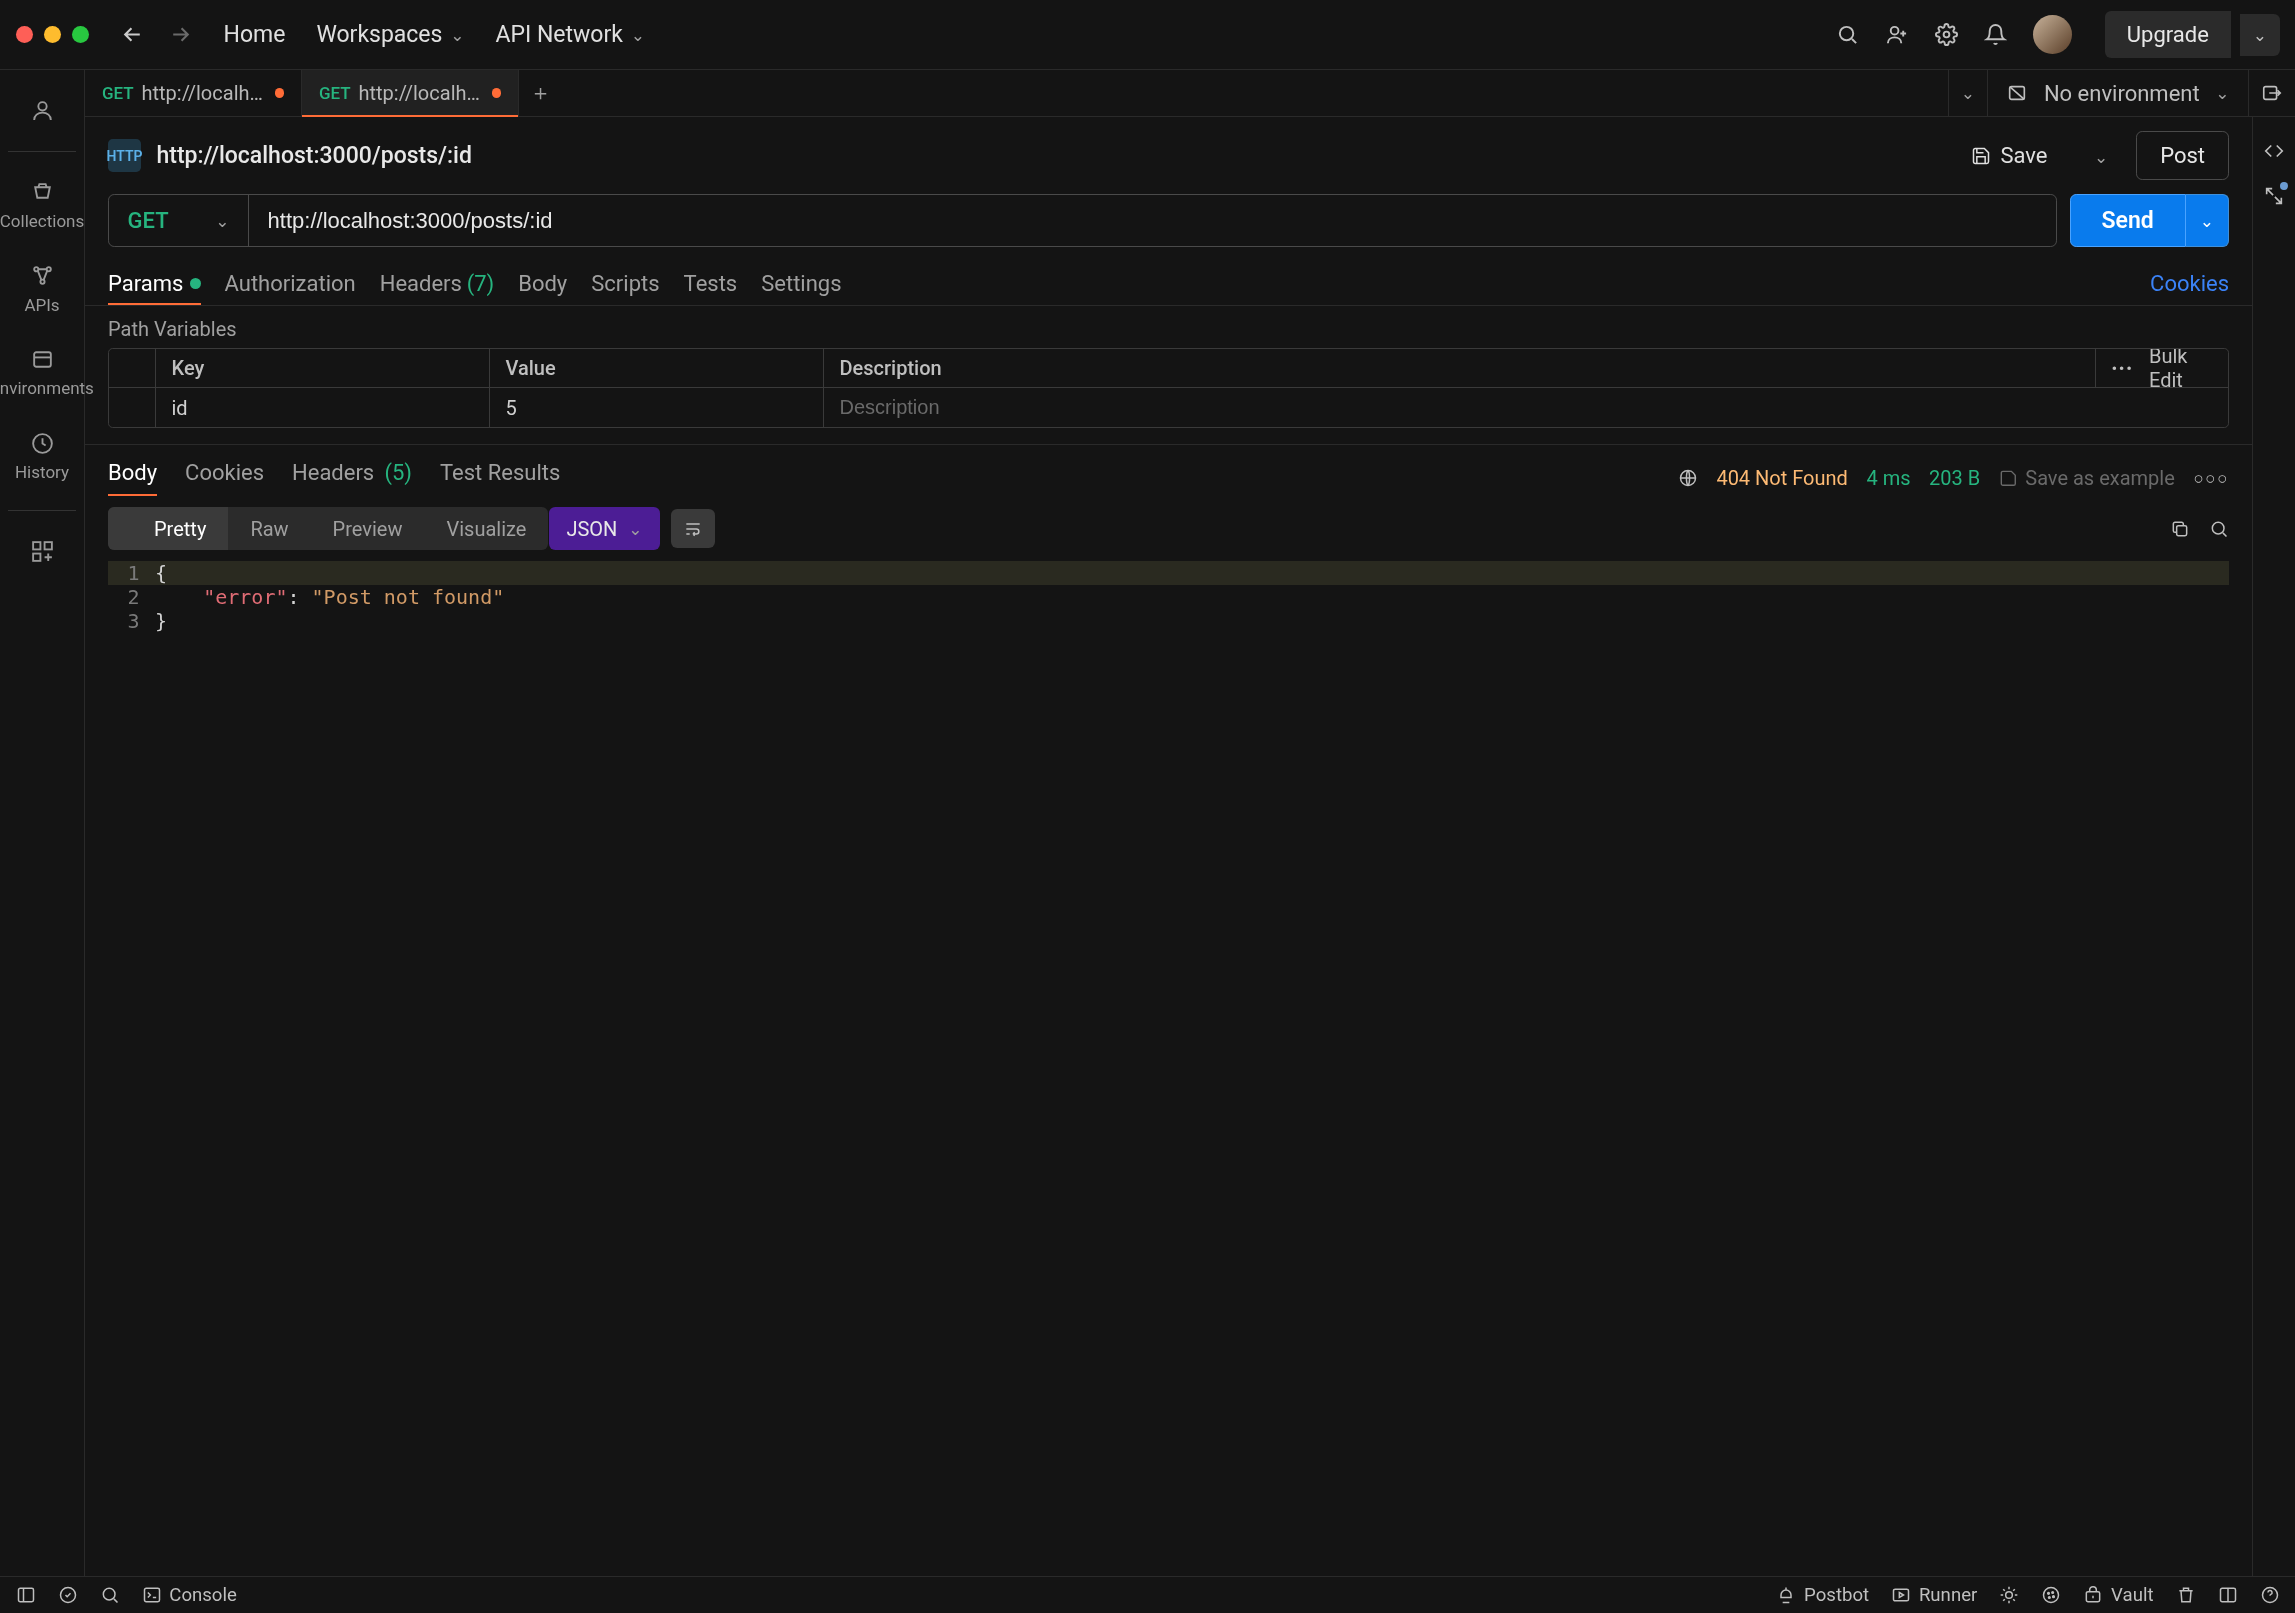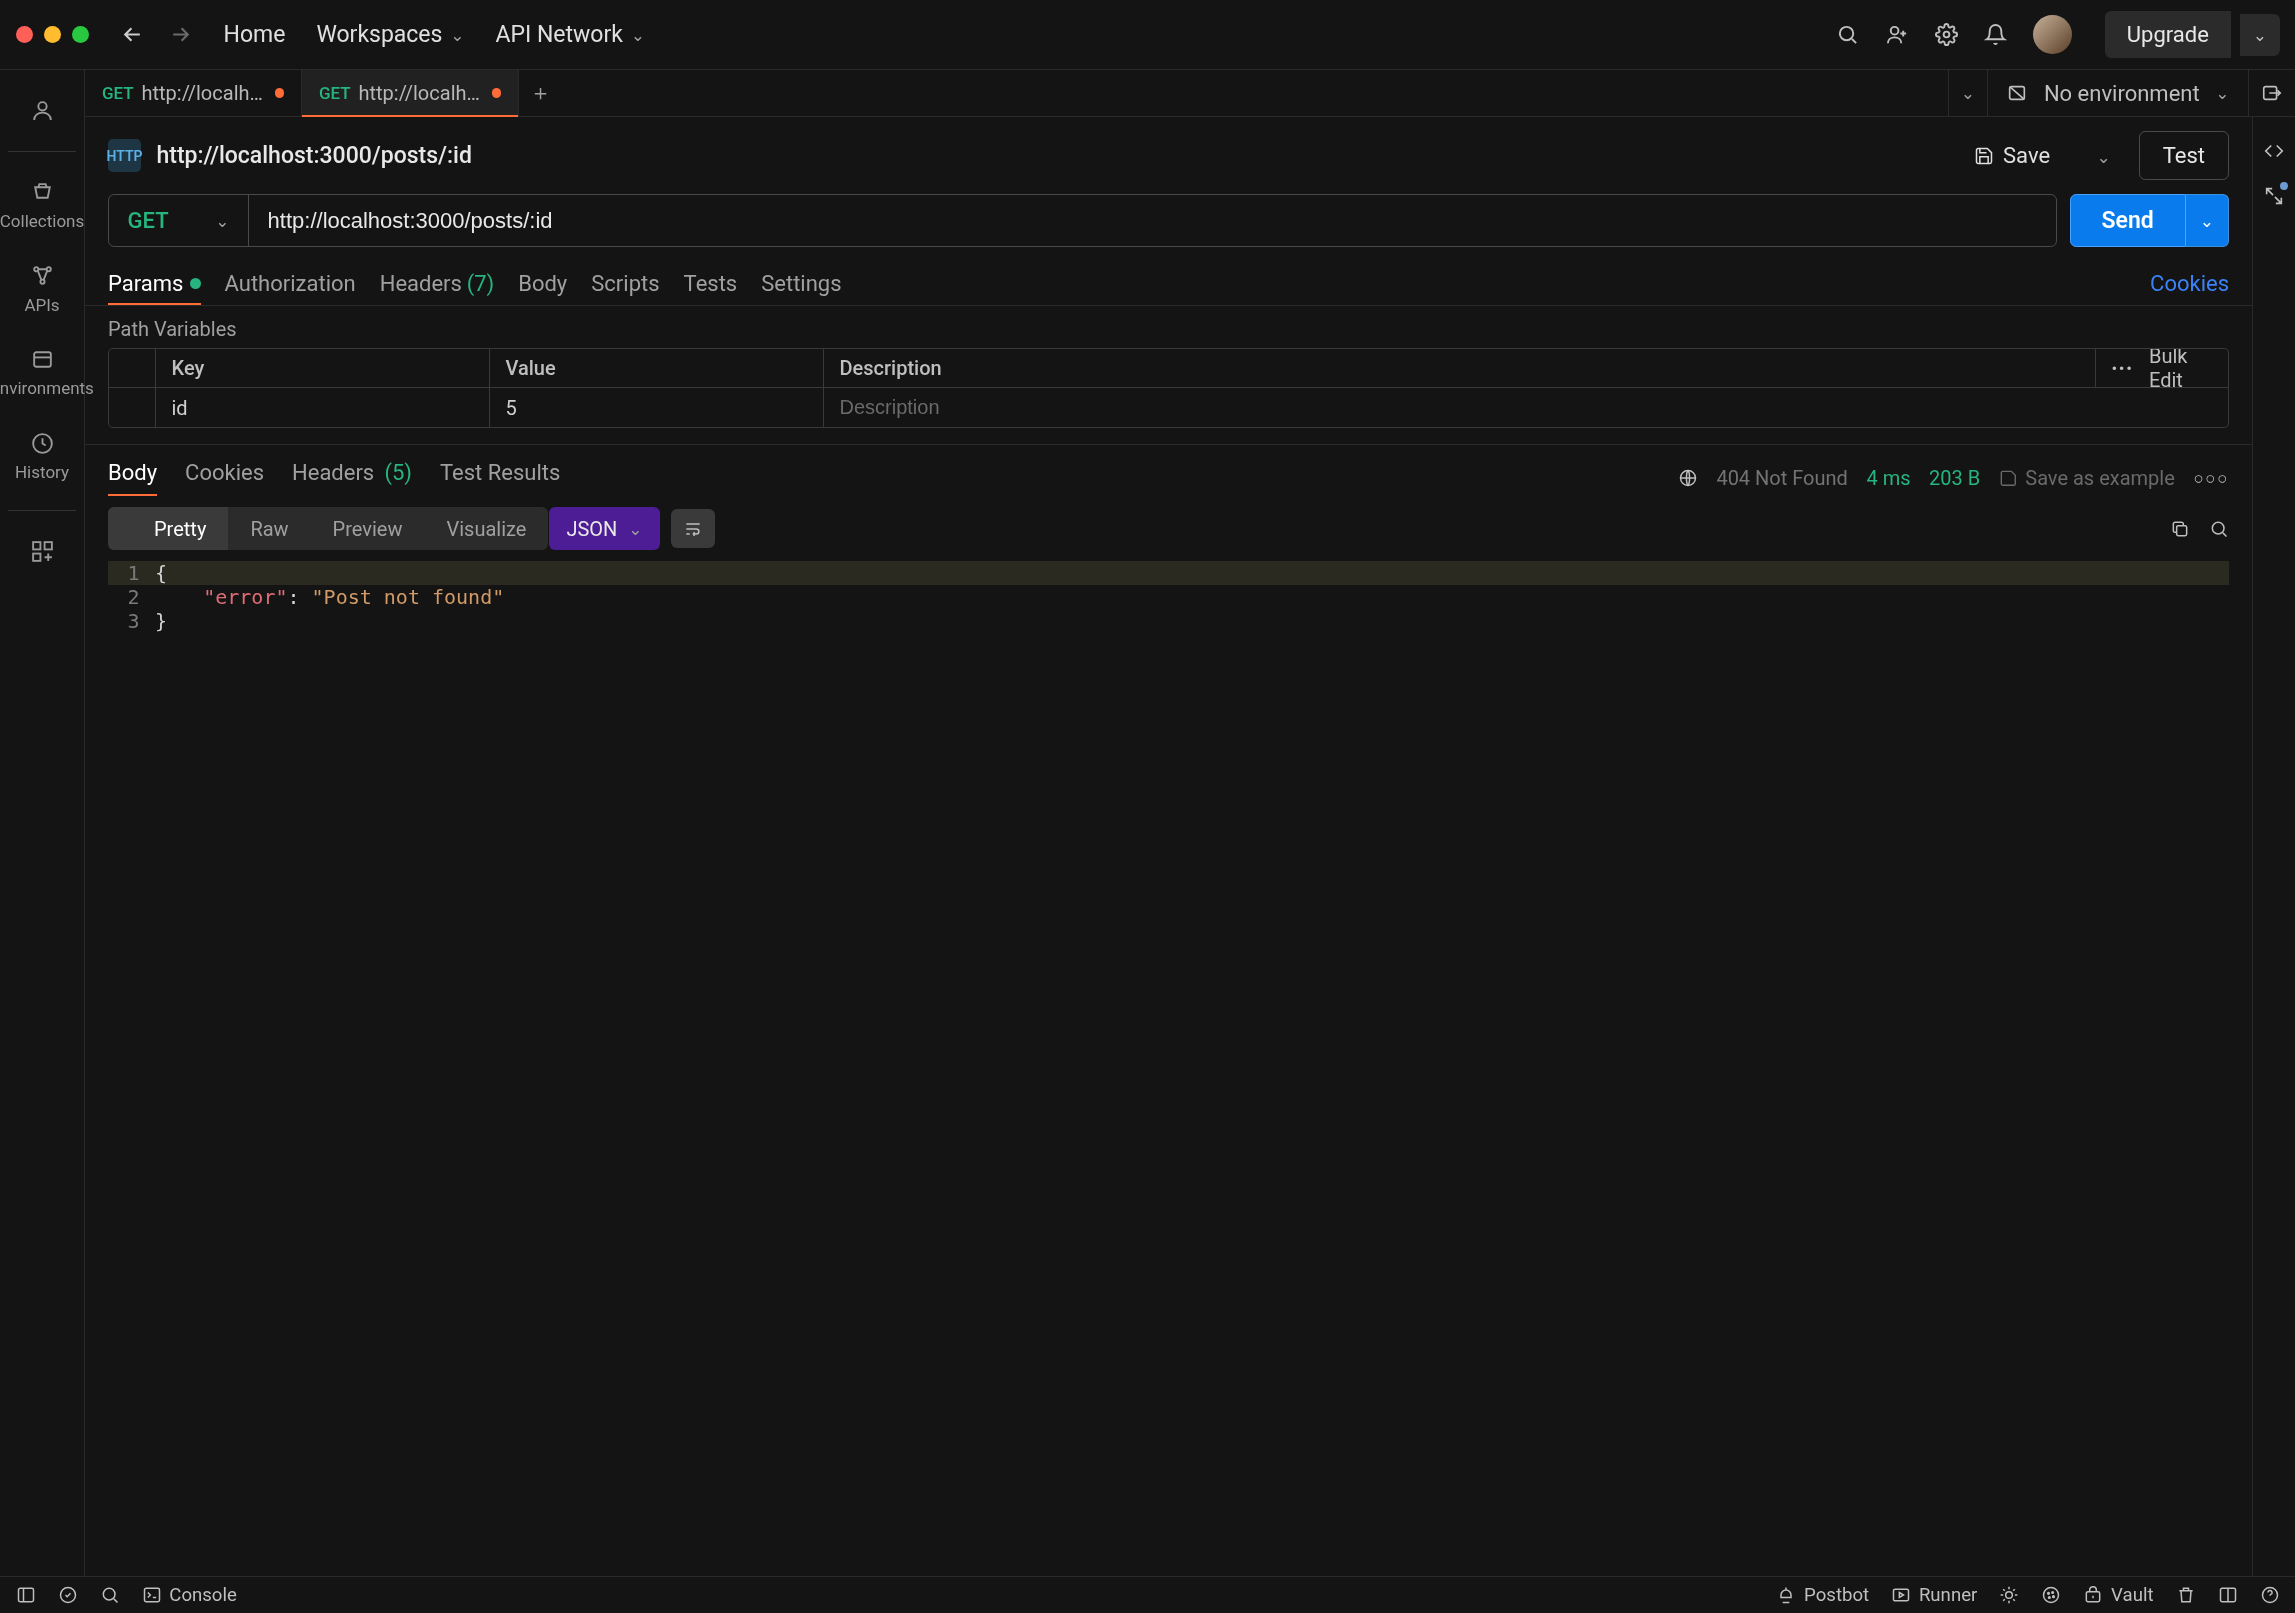--- a/index.html
+++ b/index.html
@@ -112,21 +112,21 @@
 .kv-header { color:#bfbfbf; font-weight:500; }
 .bulk-edit { color:#bfbfbf; cursor:pointer; }
 
 
 .resp-tabs-row { display:flex; align-items:center; padding: 15.5px 23px 0 23px; gap:28px; border-top:0.8px solid #2a2a2a; margin-top:15.5px; }
 .resp-tab { font-size:22px; color:#a0a0a0; cursor:pointer; padding-bottom:11px; position:relative; }
 .resp-tab.active { color:#fff; }
 .resp-tab.active::after { content:''; position:absolute; bottom:0; left:0; right:0; height:2.3px; background:#ff6c37; }
 .resp-tab .count { color:#26b47f; margin-left:4.7px; }
 .resp-meta { margin-left:auto; display:flex; align-items:center; gap:18.6px; font-size:20px; }
-.status-code { color:#737373; }
+.status-code { color:#fdba74; }
 .resp-time { color:#26b47f; }
 .resp-size { color:#26b47f; }
 .save-example { color:#6a6a6a; display:flex; align-items:center; gap:7.8px; cursor:pointer; }
 .more-icon { color:#bfbfbf; cursor:pointer; letter-spacing:1.6px; font-size:17px;}
 
 
 .view-row { display:flex; align-items:center; padding: 11px 23px; gap:0; }
 .view-toggle { display:flex; background:#2b2b2b; border-radius:6.2px; overflow:hidden; }
 .view-opt { padding: 9.3px 22px; font-size:20px; color:#a0a0a0; cursor:pointer; }
 .view-opt.active { background:#3a3a3a; color:#fff;padding-left:46px; }
@@ -316,21 +316,21 @@
           <div class="http-badge">HTTP</div>
           <div class="req-title">http://localhost:3000/posts/:id</div>
           <div class="save-btn">
             <svg viewBox="0 0 24 24" width="20" height="20" fill="none" stroke="currentColor" stroke-width="1.8">
                 <path d="M19 21H5a2 2 0 0 1-2-2V5a2 2 0 0 1 2-2h11l5 5v11a2 2 0 0 1-2 2z"></path>
                 <path d="M17 21v-8H7v8M7 3v5h8"></path>
               </svg>
             <span>Save</span>
           </div>
           <div class="save-chev"><span class="chev">⌄</span></div>
-          <div class="share-btn">Test</div>
+          <div class="share-btn">Post</div>
         </div>
 
         <div class="url-bar">
           <div class="url-input-wrap">
             <div class="method-sel">
               <span>GET</span>
               <span class="chev">⌄</span>
             </div>
             <input class="url-input" value="http://localhost:3000/posts/:id" style="">
           </div>

